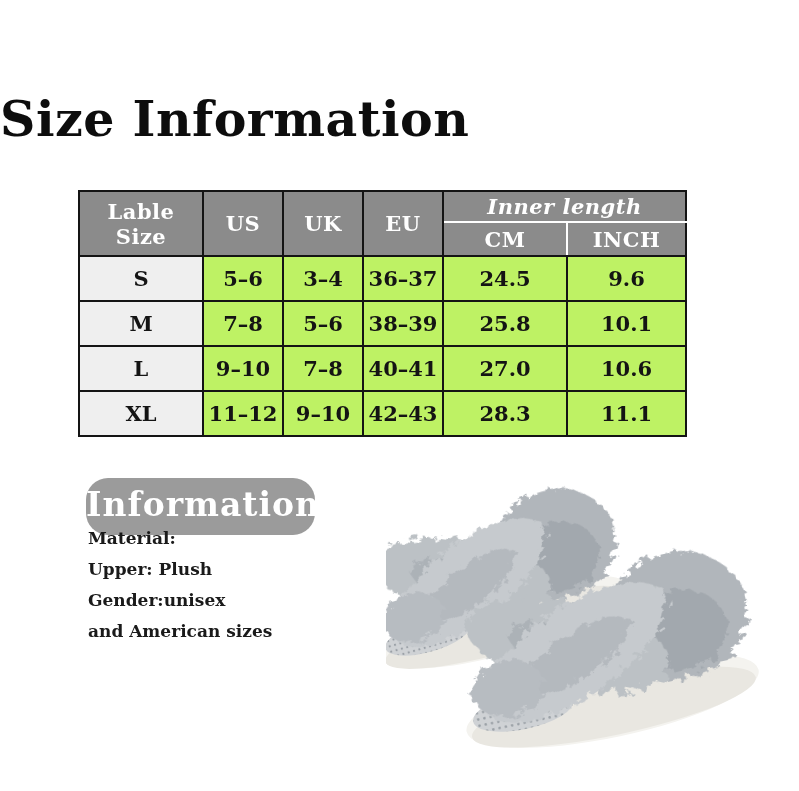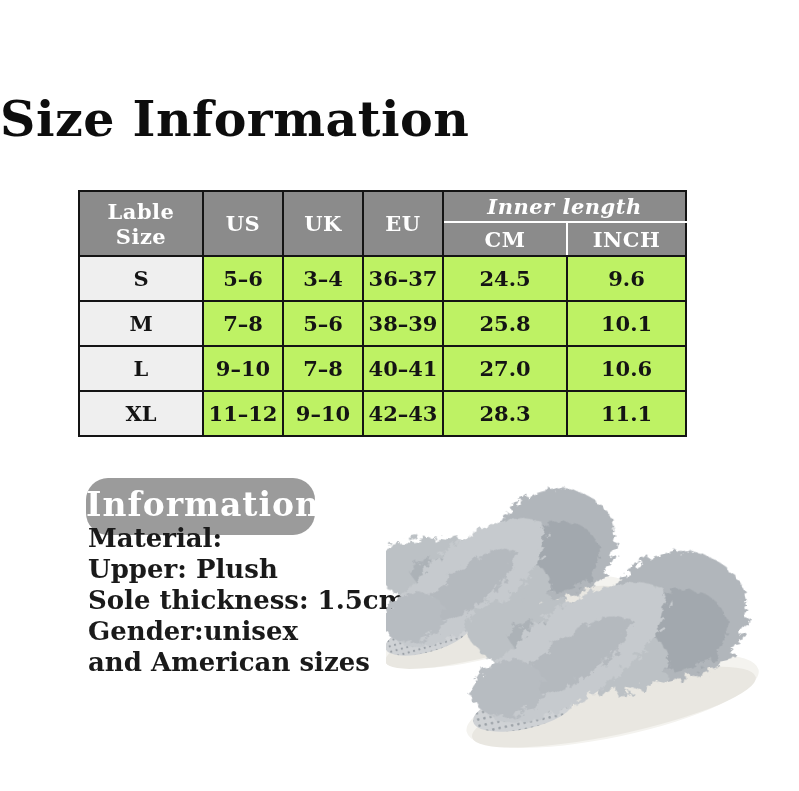--- a/index.html
+++ b/index.html
@@ -81,21 +81,21 @@
     letter-spacing: 1px;
     line-height: 1;
     padding-bottom: 4px;
   }
 
   
   .info-text {
     position: absolute;
     left: 88px;
     top: 523px;
-    font-size: 26px;
+    font-size: 17px;
     font-weight: bold;
     color: #1a1a1a;
     line-height: 31px;
     white-space: nowrap;
   }
 
   
   .slippers {
     position: absolute;
     left: 386px;
@@ -169,21 +169,20 @@
     </tbody>
   </table>
 
   <div class="info-pill">
     <span>Information</span>
   </div>
 
   <div class="info-text">
     <div>Material:</div>
     <div>Upper: Plush</div>
-    <div>Sole thickness: 1.5cm</div>
     <div>Gender:unisex</div>
     <div>and American sizes</div>
   </div>
 
   <svg class="slippers" viewBox="0 0 400 300" xmlns="http://www.w3.org/2000/svg" xmlns:xlink="http://www.w3.org/1999/xlink" role="img" aria-label="product photo">
     <defs>
       <filter id="fur" x="-25%" y="-25%" width="150%" height="150%">
         <feTurbulence type="fractalNoise" baseFrequency="0.11 0.14" numOctaves="4" seed="7" result="n"></feTurbulence>
         <feDisplacementMap in="SourceGraphic" in2="n" scale="16"></feDisplacementMap>
       </filter>

